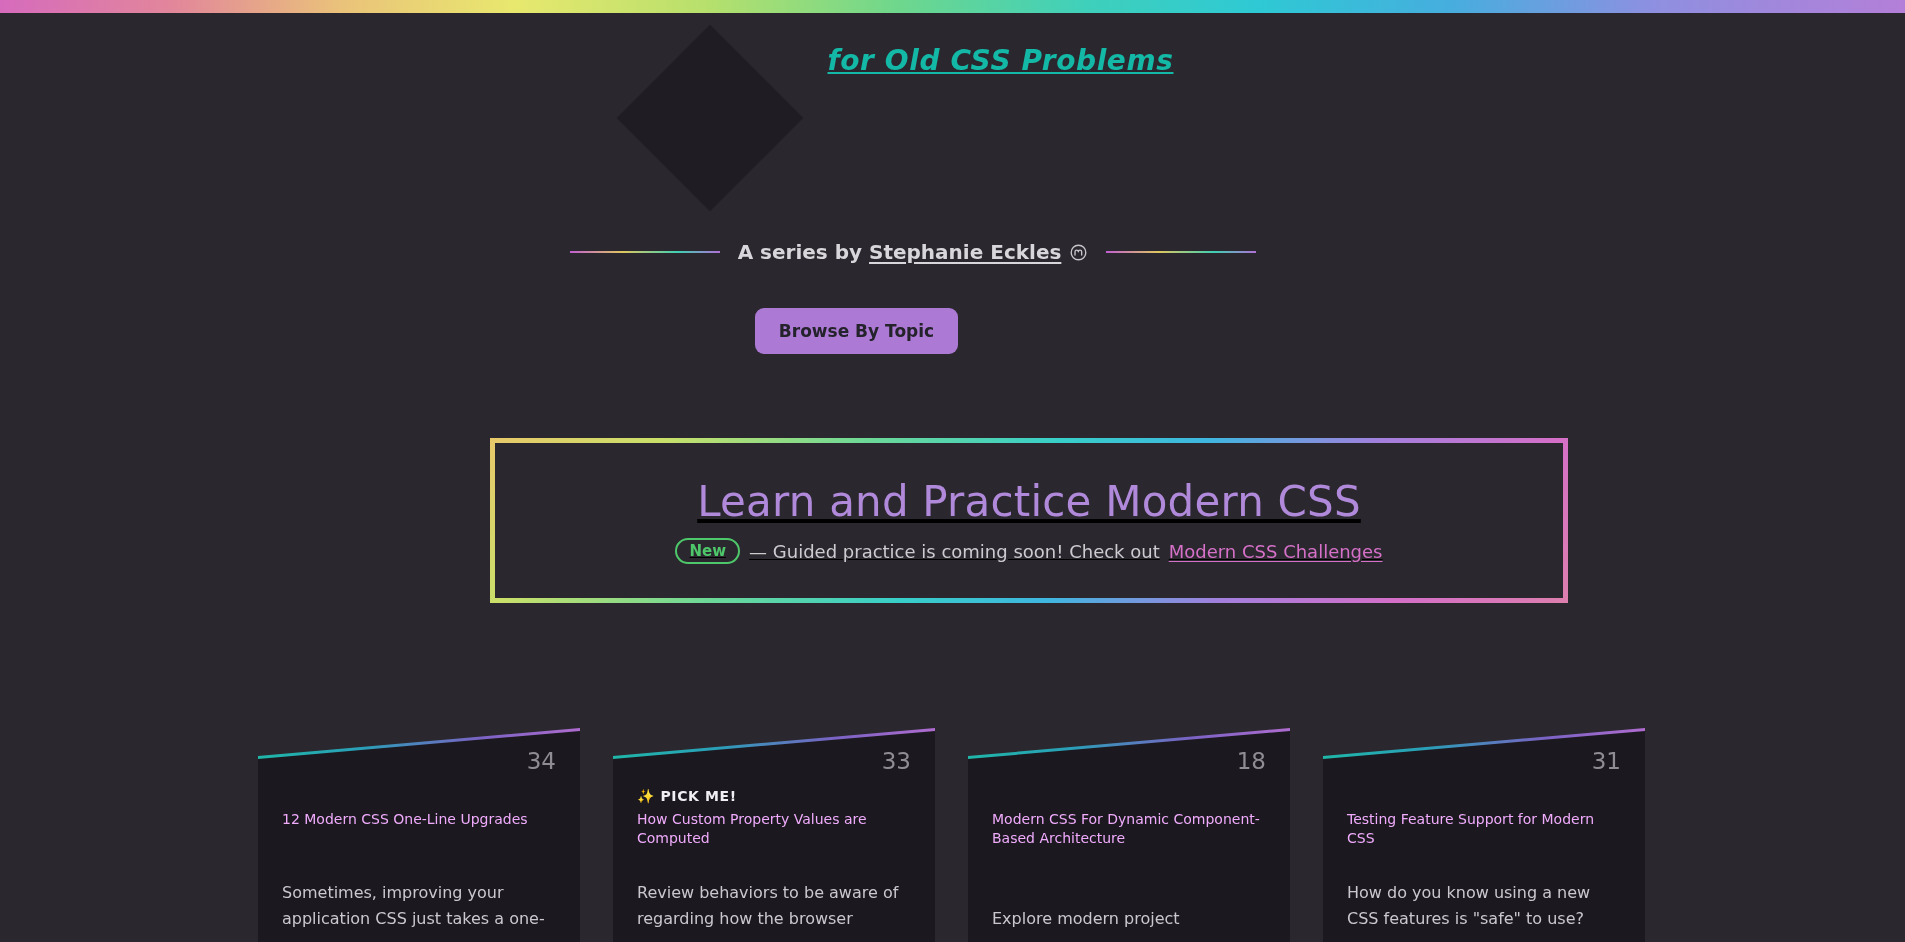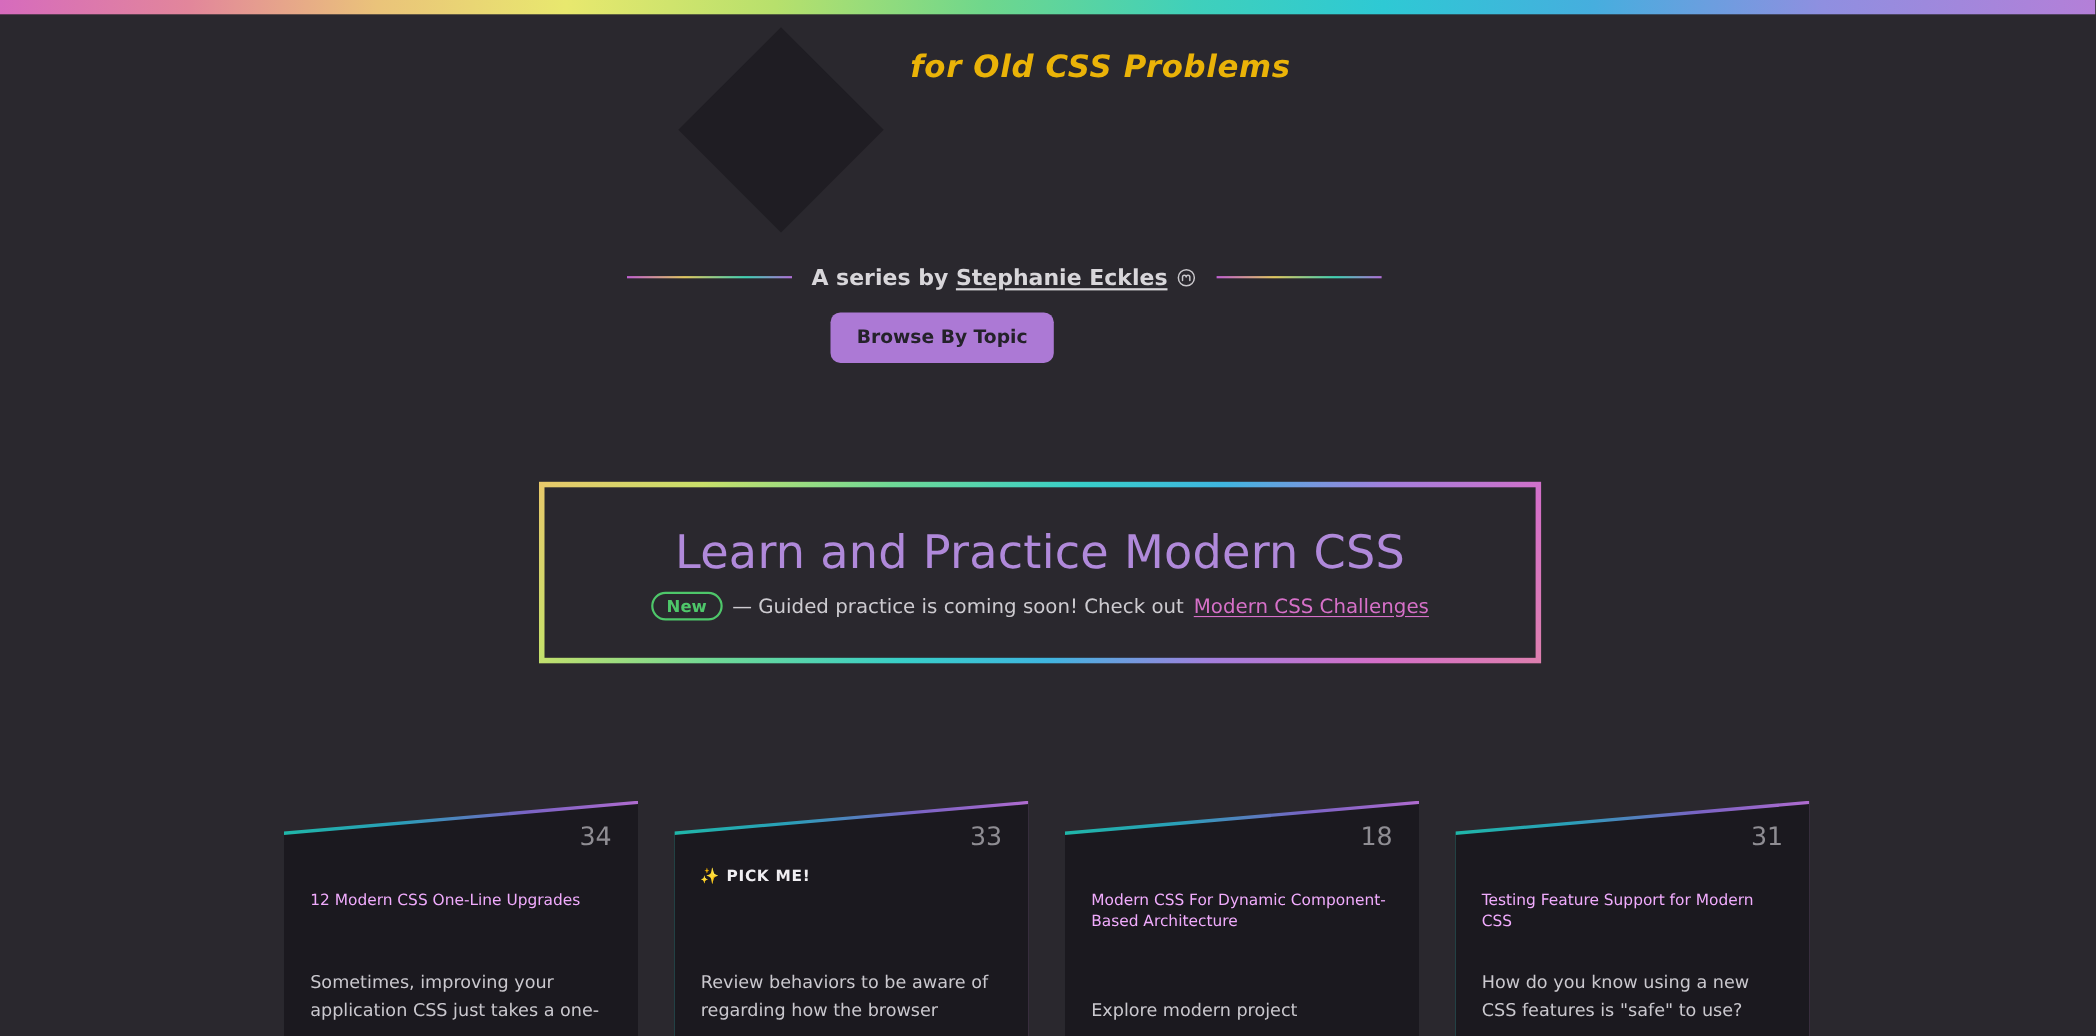--- a/index.html
+++ b/index.html
@@ -93,24 +93,25 @@
     vertical-align: -14px;
     margin-right: -4px;
   }
 
   .site-subtitle {
     font-family: "DejaVu Sans", sans-serif;
     font-size: 28px;
     font-weight: 700;
     font-style: italic;
     letter-spacing: 0.6px;
-    color: #eab308;
+    color: #14b8a6;
     margin-top: -4px;
     padding-left: 88px;
     white-space: nowrap;
+    text-decoration: underline;
   }
 
   
   .byline {
     position: absolute;
     top: 240px; left: 0;
     width: 1826px;
     display: flex;
     align-items: center;
     justify-content: center;
@@ -144,21 +145,21 @@
     display: inline-flex;
     align-items: center;
     color: #c9c7cb;
     margin-left: 8px;
     vertical-align: -3px;
   }
 
   
   .browse-wrap {
     position: absolute;
-    top: 284px; left: 0;
+    top: 308px; left: 0;
     width: 1713px;
     text-align: center;
   }
   .browse-btn {
     display: inline-block;
     background: #ac79d5;
     color: #24222a;
     font-size: 17px;
     font-weight: 700;
     padding: 13px 24px;
@@ -166,34 +167,35 @@
     border-radius: 9px;
     cursor: pointer;
     font-family: "DejaVu Sans", sans-serif;
   }
 
   
   .callout {
     position: absolute;
     top: 438px;
     left: 490px;
-    width: 911px;
+    width: 1078px;
     height: 165px;
     padding: 5px;
     background: linear-gradient(
       135deg,
       #e8c86a 0%,
       #c9e06a 14%,
       #6fd996 30%,
       #38cfc9 46%,
       #3fb6e0 58%,
       #a47fdd 72%,
       #d46fc8 86%,
       #dd7fae 100%
     );
+    text-decoration: underline;
   }
   .callout-inner {
     width: 100%;
     height: 100%;
     background: #2a282e;
     display: flex;
     flex-direction: column;
     align-items: center;
     justify-content: center;
     gap: 12px;
@@ -345,20 +347,21 @@
       <div class="card-num">34</div>
       <h2 class="card-title" style="top:82px">12 Modern CSS One-Line Upgrades</h2>
       <p class="card-desc" style="top:152px">Sometimes, improving your application CSS just takes a one-</p>
     </article>
 
     <article class="card">
       <div class="card-stripe"></div>
       <div class="card-body"></div>
       <div class="card-num">33</div>
       <div class="pick-me">✨ PICK ME!</div>
+      <h2 class="card-title" style="top:82px">How Custom Property Values are Computed</h2>
       <p class="card-desc" style="top:152px">Review behaviors to be aware of regarding how the browser</p>
     </article>
 
     <article class="card">
       <div class="card-stripe"></div>
       <div class="card-body"></div>
       <div class="card-num">18</div>
       <h2 class="card-title" style="top:82px">Modern CSS For Dynamic Component-Based Architecture</h2>
       <p class="card-desc" style="top:178px">Explore modern project</p>
     </article>

